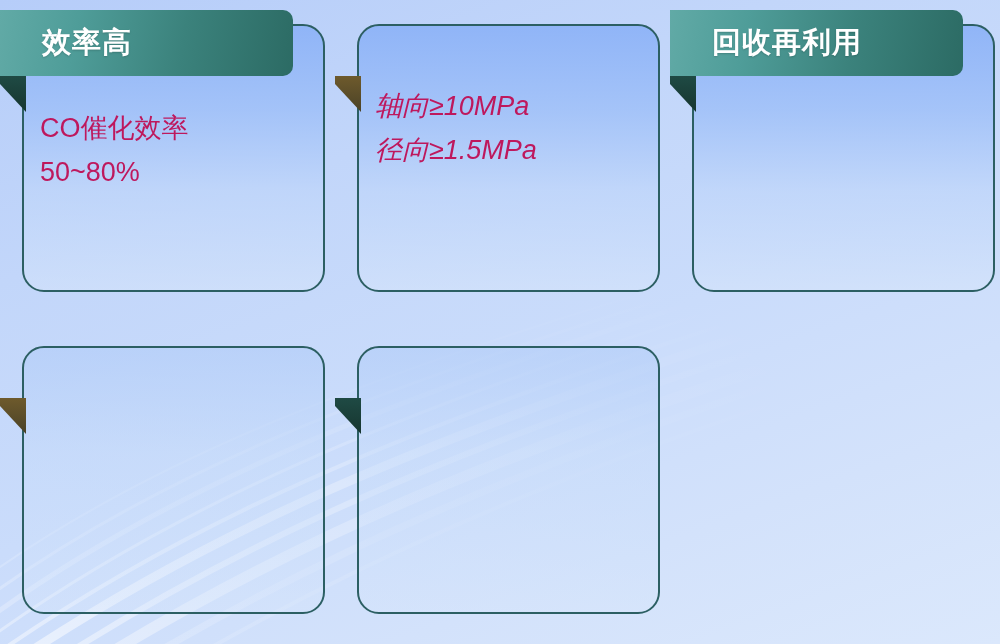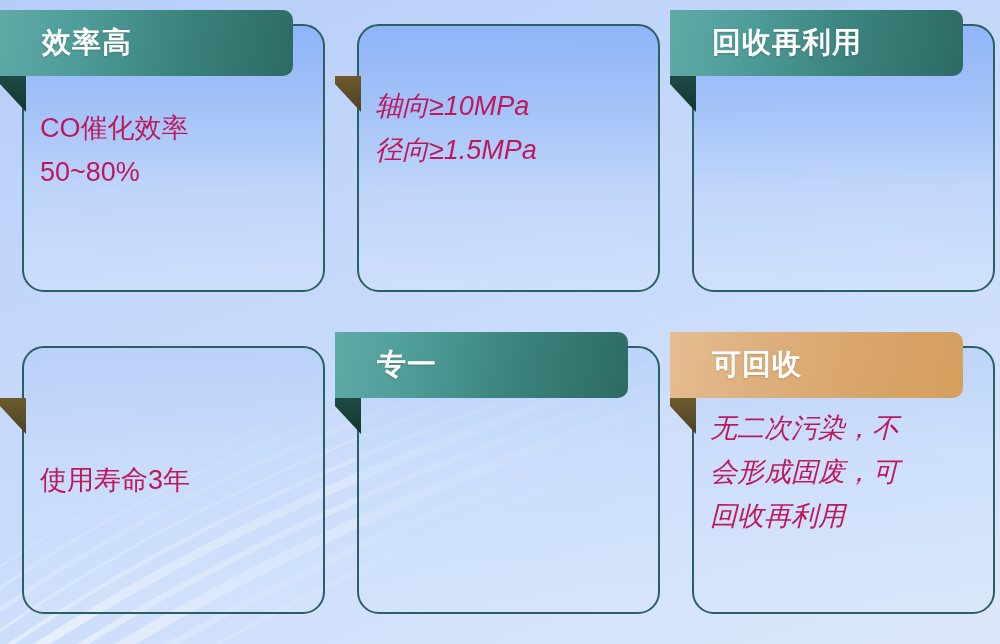--- a/index.html
+++ b/index.html
@@ -189,35 +189,21 @@
     <div class="card-body"></div>
     <div class="fold teal"></div>
     <div class="banner teal">
       <span class="banner-title">回收再利用</span>
     </div>
   </div>
 
   <div class="card translucent single-line">
     <div class="card-body"></div>
     <div class="fold orange"></div>
-    <div class="card-text">使用寿命3年</div>
   </div>
 
   <div class="card translucent single-line">
     <div class="card-body"></div>
     <div class="fold teal"></div>
-    <div class="banner teal">
-      <span class="banner-title">专一</span>
-    </div>
-  </div>
-
-  <div class="card translucent wide-text">
-    <div class="card-body"></div>
-    <div class="fold orange"></div>
-    <div class="banner orange">
-      <span class="banner-title">可回收</span>
-    </div>
-    <div class="card-text">无二次污染，不
-会形成固废，可
-回收再利用</div>
-  </div>
+  </div>
+
 
 </div>
 
 </body></html>

